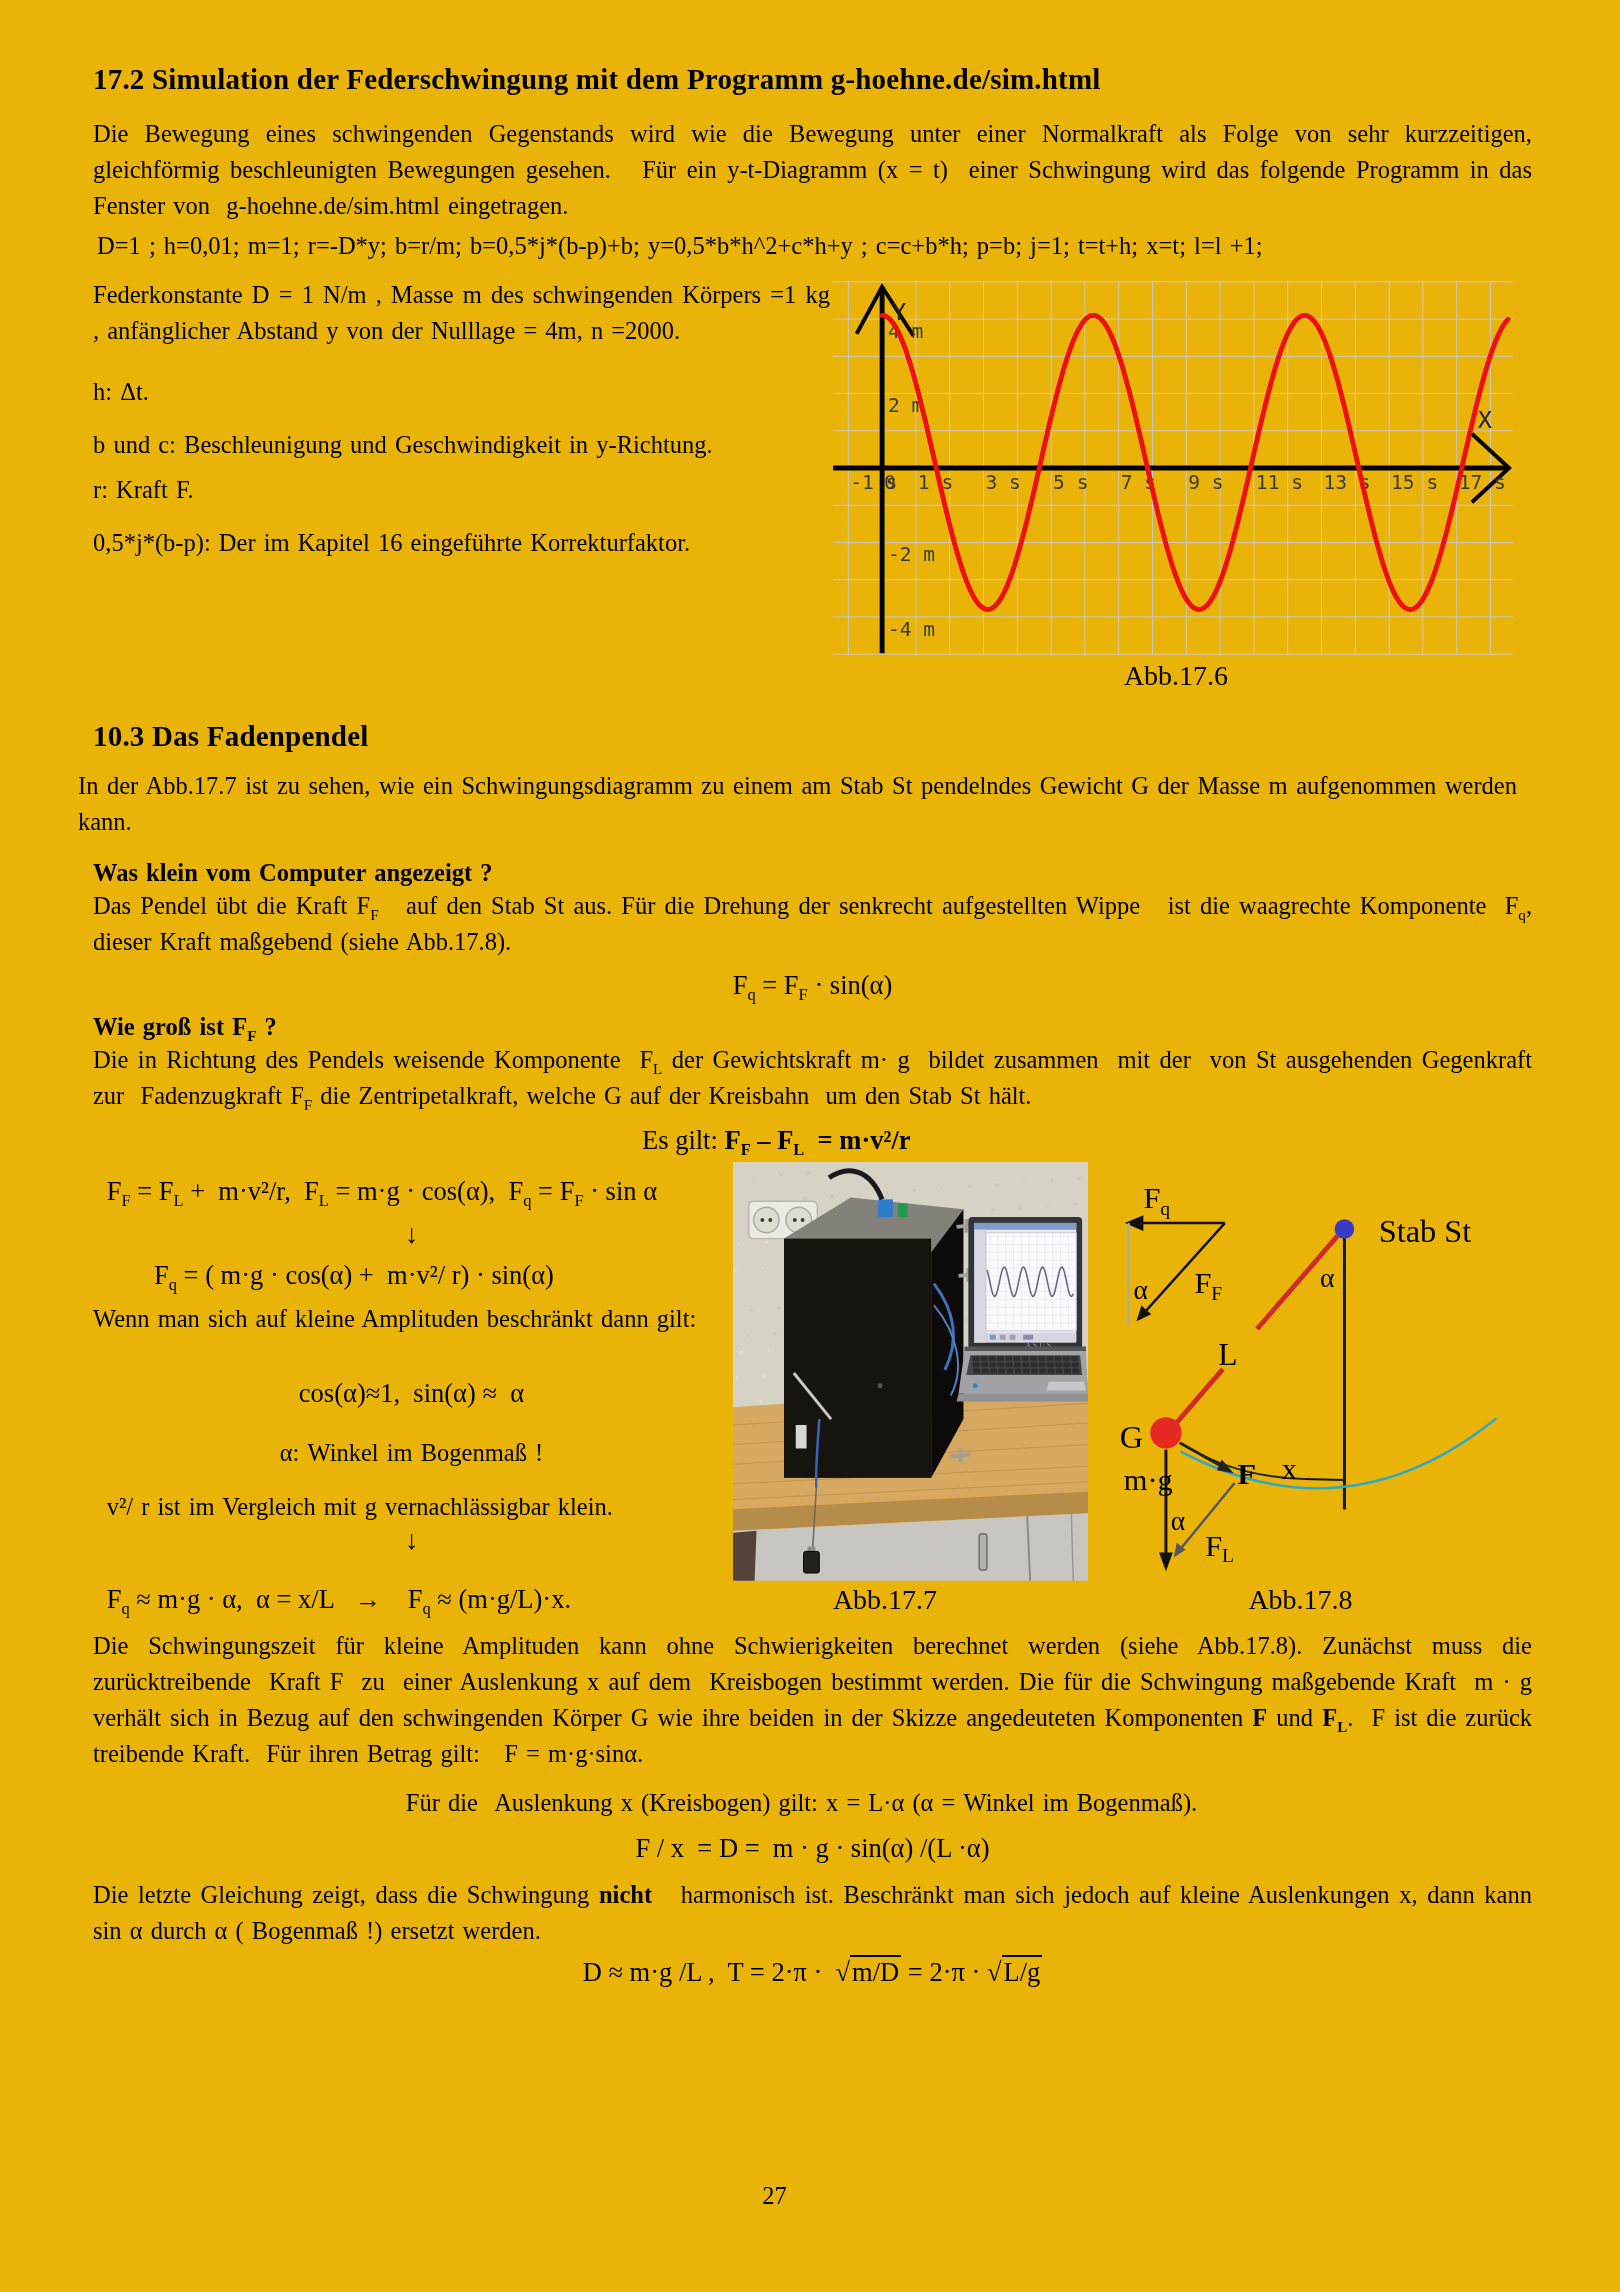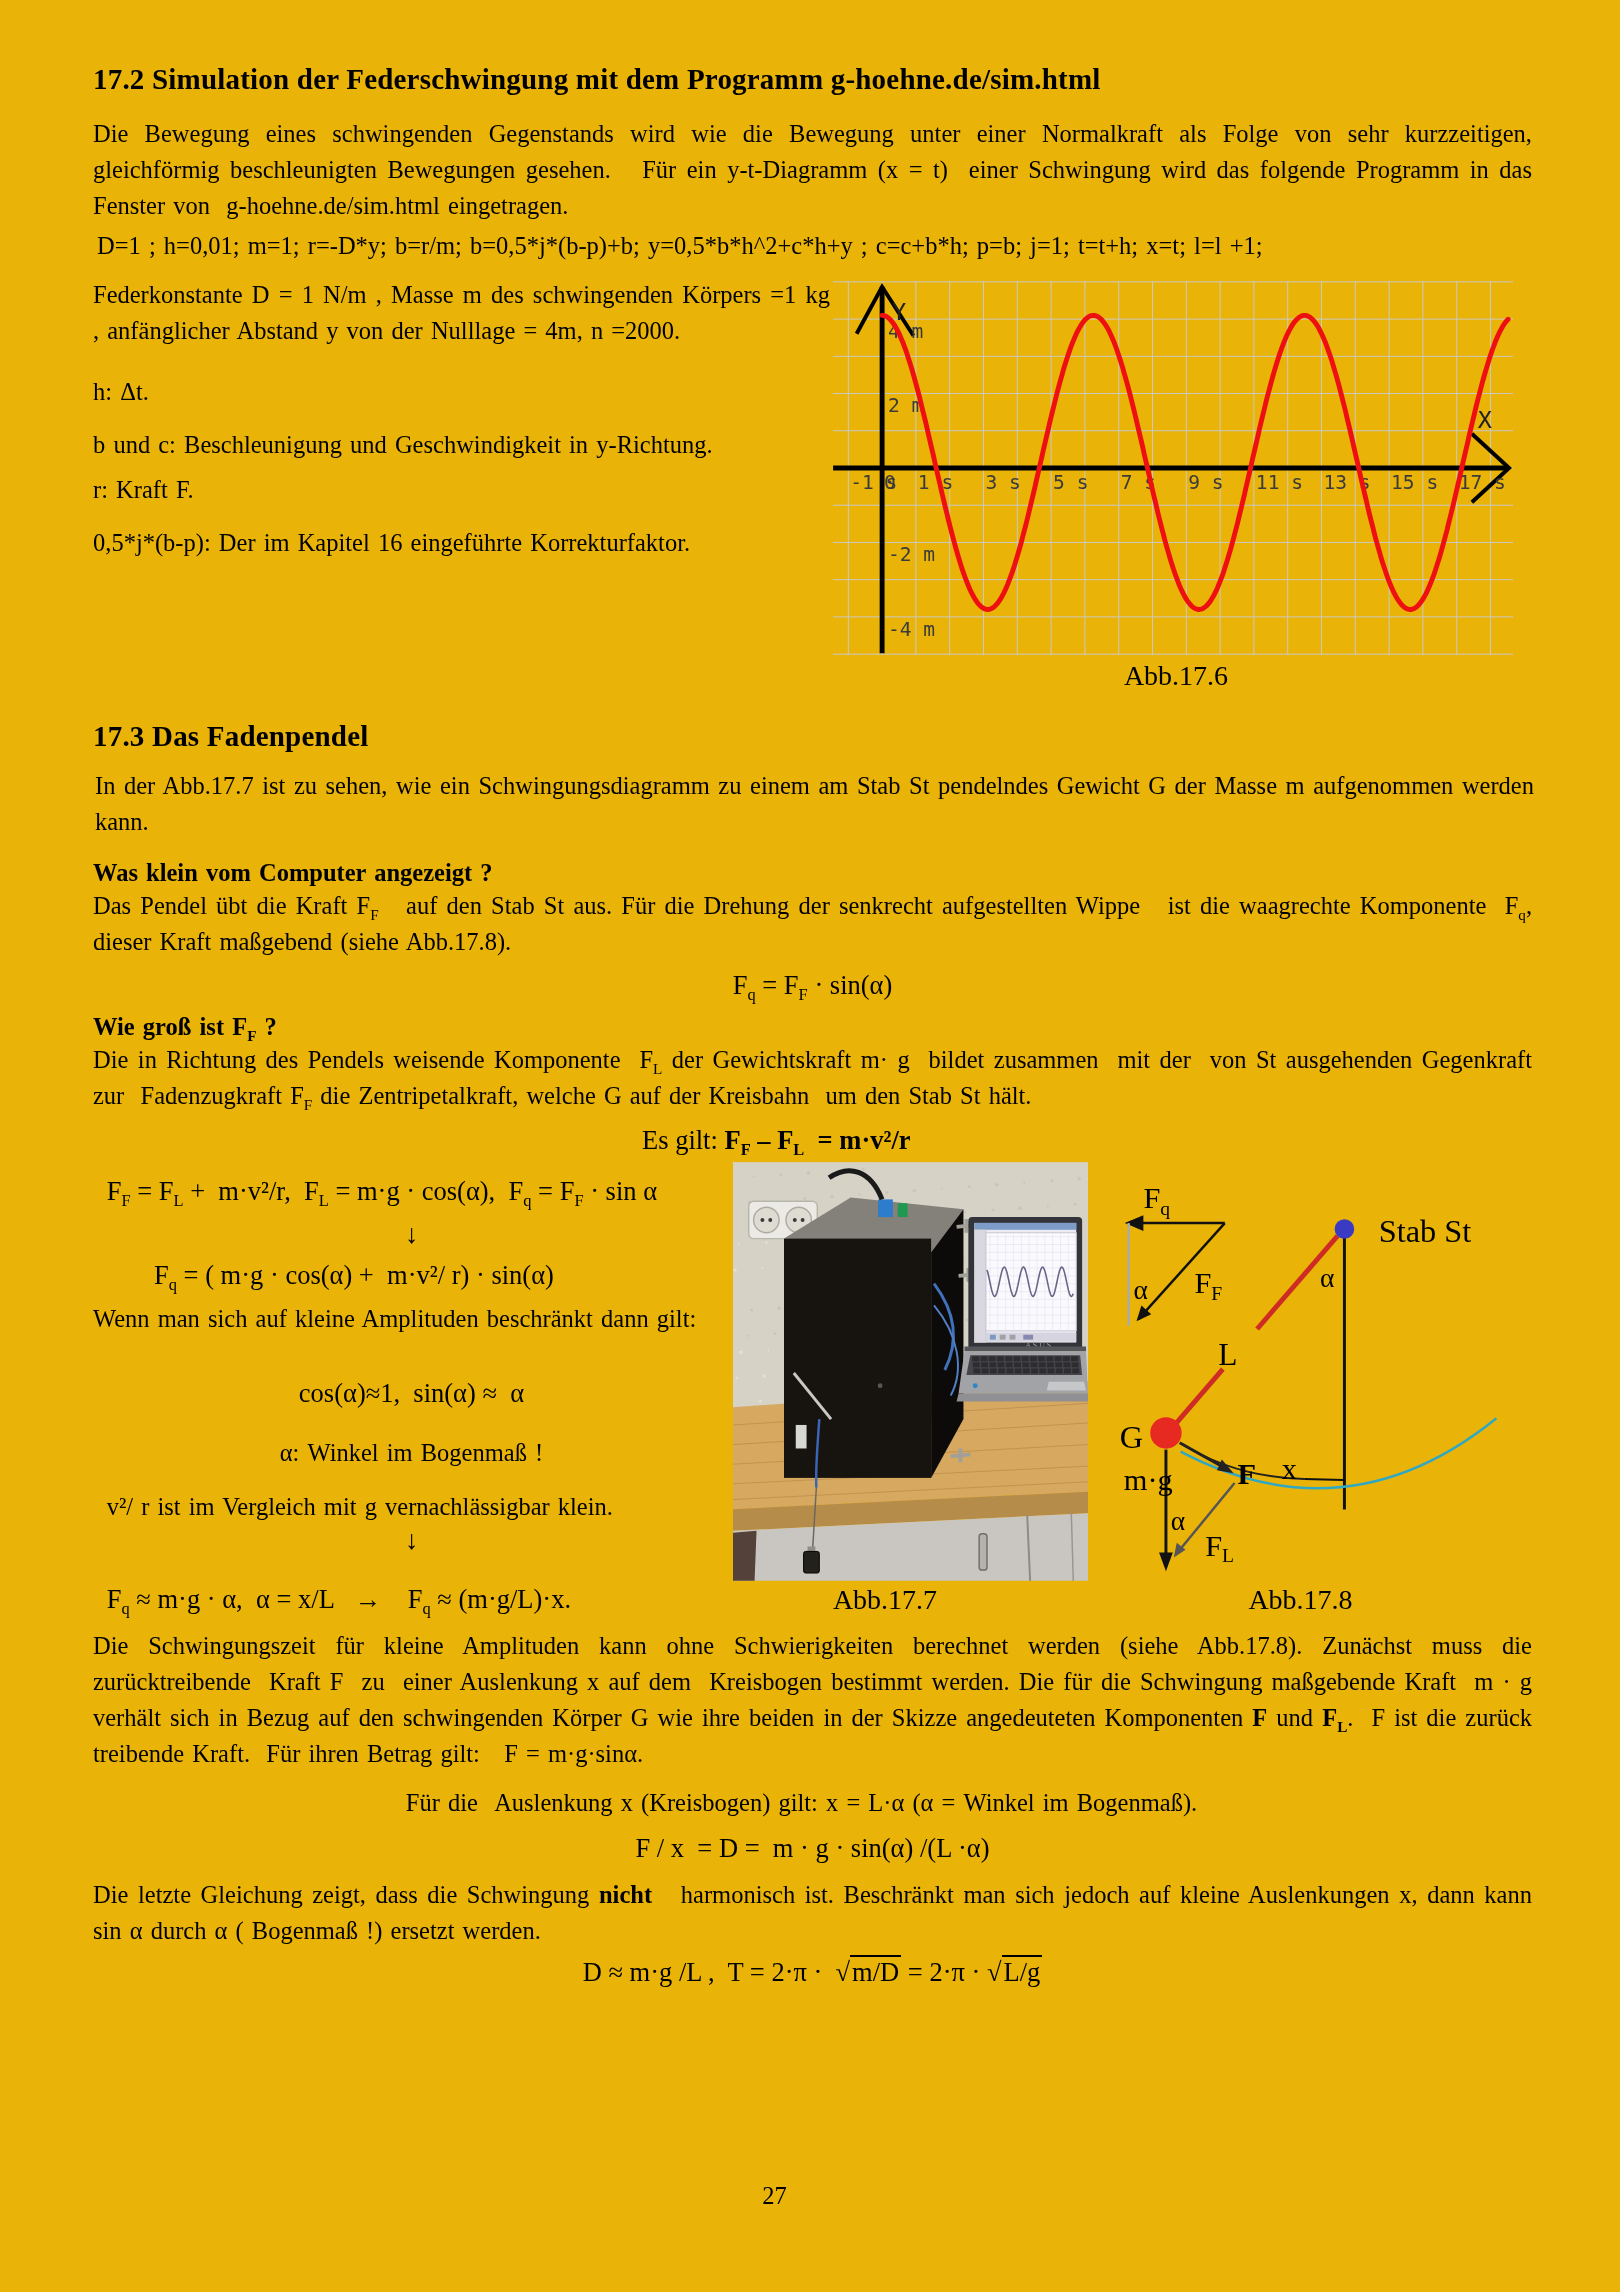--- a/index.html
+++ b/index.html
@@ -88,23 +88,23 @@
       <text x="569.525" y="218" font-size="20" fill="#3b3b3b" class="tick">15 s</text>
       <text x="638.525" y="218" font-size="20" fill="#3b3b3b" class="tick">17 s</text>
       <text x="56" y="64" font-size="20" fill="#3b3b3b" class="tick">4 m</text>
       <text x="56" y="140" font-size="20" fill="#3b3b3b" class="tick">2 m</text>
       <text x="56" y="292" font-size="20" fill="#3b3b3b" class="tick">-2 m</text>
       <text x="56" y="368" font-size="20" fill="#3b3b3b" class="tick">-4 m</text>
       <polyline points="50.0,41.2 51.4,41.3 52.8,41.7 54.2,42.3 55.5,43.1 56.9,44.2 58.3,45.5 59.7,47.1 61.1,48.9 62.4,50.9 63.8,53.2 65.2,55.6 66.6,58.3 68.0,61.2 69.3,64.4 70.7,67.7 72.1,71.2 73.5,74.9 74.9,78.8 76.2,82.9 77.6,87.2 79.0,91.6 80.4,96.2 81.8,101.0 83.1,105.8 84.5,110.9 85.9,116.0 87.3,121.3 88.7,126.7 90.0,132.2 91.4,137.8 92.8,143.5 94.2,149.2 95.6,155.1 96.9,161.0 98.3,166.9 99.7,172.9 101.1,178.9 102.5,184.9 103.8,190.9 105.2,197.0 106.6,203.0 108.0,209.0 109.4,215.0 110.7,220.9 112.1,226.8 113.5,232.6 114.9,238.4 116.3,244.1 117.6,249.7 119.0,255.2 120.4,260.6 121.8,265.9 123.2,271.1 124.5,276.1 125.9,281.0 127.3,285.8 128.7,290.4 130.1,294.9 131.4,299.2 132.8,303.3 134.2,307.2 135.6,310.9 137.0,314.5 138.3,317.8 139.7,321.0 141.1,323.9 142.5,326.6 143.9,329.1 145.2,331.4 146.6,333.5 148.0,335.3 149.4,336.9 150.8,338.2 152.1,339.3 153.5,340.2 154.9,340.9 156.3,341.2 157.7,341.4 159.0,341.3 160.4,341.0 161.8,340.4 163.2,339.6 164.6,338.5 165.9,337.2 167.3,335.7 168.7,333.9 170.1,331.9 171.5,329.7 172.8,327.3 174.2,324.6 175.6,321.7 177.0,318.6 178.4,315.3 179.7,311.8 181.1,308.1 182.5,304.3 183.9,300.2 185.3,296.0 186.6,291.5 188.0,287.0 189.4,282.3 190.8,277.4 192.2,272.4 193.5,267.2 194.9,262.0 196.3,256.6 197.7,251.1 199.1,245.5 200.4,239.8 201.8,234.1 203.2,228.3 204.6,222.4 206.0,216.5 207.3,210.5 208.7,204.5 210.1,198.5 211.5,192.4 212.9,186.4 214.2,180.4 215.6,174.4 217.0,168.4 218.4,162.4 219.8,156.5 221.1,150.7 222.5,144.9 223.9,139.2 225.3,133.6 226.7,128.1 228.0,122.7 229.4,117.3 230.8,112.2 232.2,107.1 233.6,102.2 234.9,97.4 236.3,92.7 237.7,88.3 239.1,84.0 240.5,79.8 241.8,75.9 243.2,72.1 244.6,68.5 246.0,65.2 247.4,62.0 248.7,59.0 250.1,56.3 251.5,53.8 252.9,51.5 254.3,49.4 255.6,47.5 257.0,45.9 258.4,44.5 259.8,43.4 261.2,42.5 262.5,41.8 263.9,41.4 265.3,41.2 266.7,41.3 268.1,41.6 269.4,42.1 270.8,42.9 272.2,43.9 273.6,45.2 275.0,46.7 276.3,48.4 277.7,50.4 279.1,52.6 280.5,55.0 281.9,57.6 283.2,60.5 284.6,63.6 286.0,66.8 287.4,70.3 288.8,74.0 290.1,77.8 291.5,81.9 292.9,86.1 294.3,90.5 295.7,95.0 297.0,99.8 298.4,104.6 299.8,109.6 301.2,114.7 302.6,120.0 303.9,125.3 305.3,130.8 306.7,136.4 308.1,142.1 309.5,147.8 310.8,153.6 312.2,159.5 313.6,165.4 315.0,171.4 316.4,177.4 317.7,183.4 319.1,189.4 320.5,195.4 321.9,201.5 323.3,207.5 324.6,213.5 326.0,219.4 327.4,225.3 328.8,231.2 330.2,237.0 331.5,242.7 332.9,248.3 334.3,253.8 335.7,259.3 337.1,264.6 338.4,269.8 339.8,274.9 341.2,279.8 342.6,284.6 344.0,289.3 345.3,293.8 346.7,298.1 348.1,302.3 349.5,306.2 350.9,310.0 352.2,313.6 353.6,317.0 355.0,320.2 356.4,323.2 357.8,326.0 359.1,328.5 360.5,330.9 361.9,333.0 363.3,334.8 364.7,336.5 366.0,337.9 367.4,339.1 368.8,340.0 370.2,340.7 371.6,341.2 372.9,341.4 374.3,341.4 375.7,341.1 377.1,340.6 378.5,339.8 379.8,338.8 381.2,337.6 382.6,336.1 384.0,334.4 385.4,332.5 386.7,330.3 388.1,327.9 389.5,325.3 390.9,322.5 392.3,319.4 393.6,316.2 395.0,312.7 396.4,309.1 397.8,305.3 399.2,301.2 400.5,297.0 401.9,292.7 403.3,288.1 404.7,283.4 406.1,278.6 407.4,273.6 408.8,268.5 410.2,263.3 411.6,257.9 413.0,252.5 414.3,246.9 415.7,241.3 417.1,235.5 418.5,229.7 419.9,223.9 421.2,217.9 422.6,212.0 424.0,206.0 425.4,200.0 426.8,193.9 428.1,187.9 429.5,181.9 430.9,175.9 432.3,169.9 433.7,163.9 435.0,158.0 436.4,152.1 437.8,146.4 439.2,140.6 440.6,135.0 441.9,129.4 443.3,124.0 444.7,118.7 446.1,113.4 447.5,108.3 448.8,103.4 450.2,98.6 451.6,93.9 453.0,89.4 454.4,85.0 455.7,80.9 457.1,76.9 458.5,73.0 459.9,69.4 461.3,66.0 462.6,62.8 464.0,59.8 465.4,57.0 466.8,54.4 468.2,52.0 469.5,49.9 470.9,48.0 472.3,46.3 473.7,44.9 475.1,43.7 476.4,42.7 477.8,42.0 479.2,41.5 480.6,41.2 482.0,41.2 483.3,41.5 484.7,42.0 486.1,42.7 487.5,43.7 488.9,44.9 490.2,46.3 491.6,48.0 493.0,49.9 494.4,52.0 495.8,54.4 497.1,57.0 498.5,59.8 499.9,62.8 501.3,66.0 502.7,69.4 504.0,73.0 505.4,76.9 506.8,80.9 508.2,85.0 509.6,89.4 510.9,93.9 512.3,98.6 513.7,103.4 515.1,108.3 516.5,113.4 517.8,118.7 519.2,124.0 520.6,129.4 522.0,135.0 523.4,140.6 524.7,146.4 526.1,152.1 527.5,158.0 528.9,163.9 530.3,169.9 531.6,175.9 533.0,181.9 534.4,187.9 535.8,193.9 537.2,200.0 538.5,206.0 539.9,212.0 541.3,217.9 542.7,223.9 544.1,229.7 545.4,235.5 546.8,241.3 548.2,246.9 549.6,252.5 551.0,257.9 552.3,263.3 553.7,268.5 555.1,273.6 556.5,278.6 557.9,283.4 559.2,288.1 560.6,292.7 562.0,297.0 563.4,301.2 564.8,305.3 566.1,309.1 567.5,312.7 568.9,316.2 570.3,319.4 571.7,322.5 573.0,325.3 574.4,327.9 575.8,330.3 577.2,332.5 578.6,334.4 579.9,336.1 581.3,337.6 582.7,338.8 584.1,339.8 585.5,340.6 586.8,341.1 588.2,341.4 589.6,341.4 591.0,341.2 592.4,340.7 593.7,340.0 595.1,339.1 596.5,337.9 597.9,336.5 599.3,334.8 600.6,333.0 602.0,330.9 603.4,328.5 604.8,326.0 606.2,323.2 607.5,320.2 608.9,317.0 610.3,313.6 611.7,310.0 613.1,306.2 614.4,302.3 615.8,298.1 617.2,293.8 618.6,289.3 620.0,284.6 621.3,279.8 622.7,274.9 624.1,269.8 625.5,264.6 626.9,259.3 628.2,253.8 629.6,248.3 631.0,242.7 632.4,237.0 633.8,231.2 635.1,225.3 636.5,219.4 637.9,213.5 639.3,207.5 640.7,201.5 642.0,195.4 643.4,189.4 644.8,183.4 646.2,177.4 647.6,171.4 648.9,165.4 650.3,159.5 651.7,153.6 653.1,147.8 654.5,142.1 655.8,136.4 657.2,130.8 658.6,125.3 660.0,120.0 661.4,114.7 662.7,109.6 664.1,104.6 665.5,99.8 666.9,95.0 668.3,90.5 669.6,86.1 671.0,81.9 672.4,77.8 673.8,74.0 675.2,70.3 676.5,66.8 677.9,63.6 679.3,60.5 680.7,57.6 682.1,55.0 683.4,52.6 684.8,50.4 686.2,48.4 687.6,46.7 689.0,45.2" fill="none" stroke="#ee1010" stroke-width="5" stroke-linecap="round" stroke-linejoin="round"></polyline>
     </svg>
   <div class="abs caption c" style="left:833px;top:660px;width:686px;">Abb.17.6</div>
 
-  <h2 class="abs" style="left:93px;top:720px;">17.3 Das Fadenpendel</h2>
-
-  <p class="abs fs25 j" style="left:95px;top:768px;width:1439px;">In der Abb.17.7 ist zu sehen, wie ein Schwingungsdiagramm zu einem am Stab St  pendelndes Gewicht G der Masse m  aufgenommen werden kann.</p>
+  <h2 class="abs" style="left:93px;top:720px;">10.3 Das Fadenpendel</h2>
+
+  <p class="abs fs25 j" style="left:78px;top:768px;width:1439px;">In der Abb.17.7 ist zu sehen, wie ein Schwingungsdiagramm zu einem am Stab St  pendelndes Gewicht G der Masse m  aufgenommen werden kann.</p>
 
   <p class="abs fs25 b" style="left:93px;top:855px;width:1439px;">Was klein vom Computer angezeigt ?</p>
 
   <p class="abs fs25 j" style="left:93px;top:888px;width:1439px;">Das Pendel übt die Kraft F<sub>F</sub>&nbsp;&nbsp; auf den Stab St aus. Für die Drehung der senkrecht aufgestellten Wippe&nbsp;&nbsp; ist die waagrechte Komponente &nbsp;F<sub>q</sub>, dieser Kraft maßgebend (siehe Abb.17.8).</p>
 
   <div class="abs fs27 c" style="left:93px;top:968px;width:1439px;">F<sub>q</sub> = F<sub>F</sub> · sin(α)</div>
 
   <p class="abs fs25 b" style="left:93px;top:1009px;width:1439px;">Wie groß ist F<sub>F</sub> ?</p>
 
   <p class="abs fs25 j" style="left:93px;top:1042px;width:1439px;">Die in Richtung des Pendels weisende Komponente &nbsp;F<sub>L</sub> der Gewichtskraft m· g &nbsp;bildet zusammen &nbsp;mit der &nbsp;von St ausgehenden Gegenkraft zur &nbsp;Fadenzugkraft F<sub>F</sub> die Zentripetalkraft, welche G auf der Kreisbahn &nbsp;um den Stab St hält.</p>

